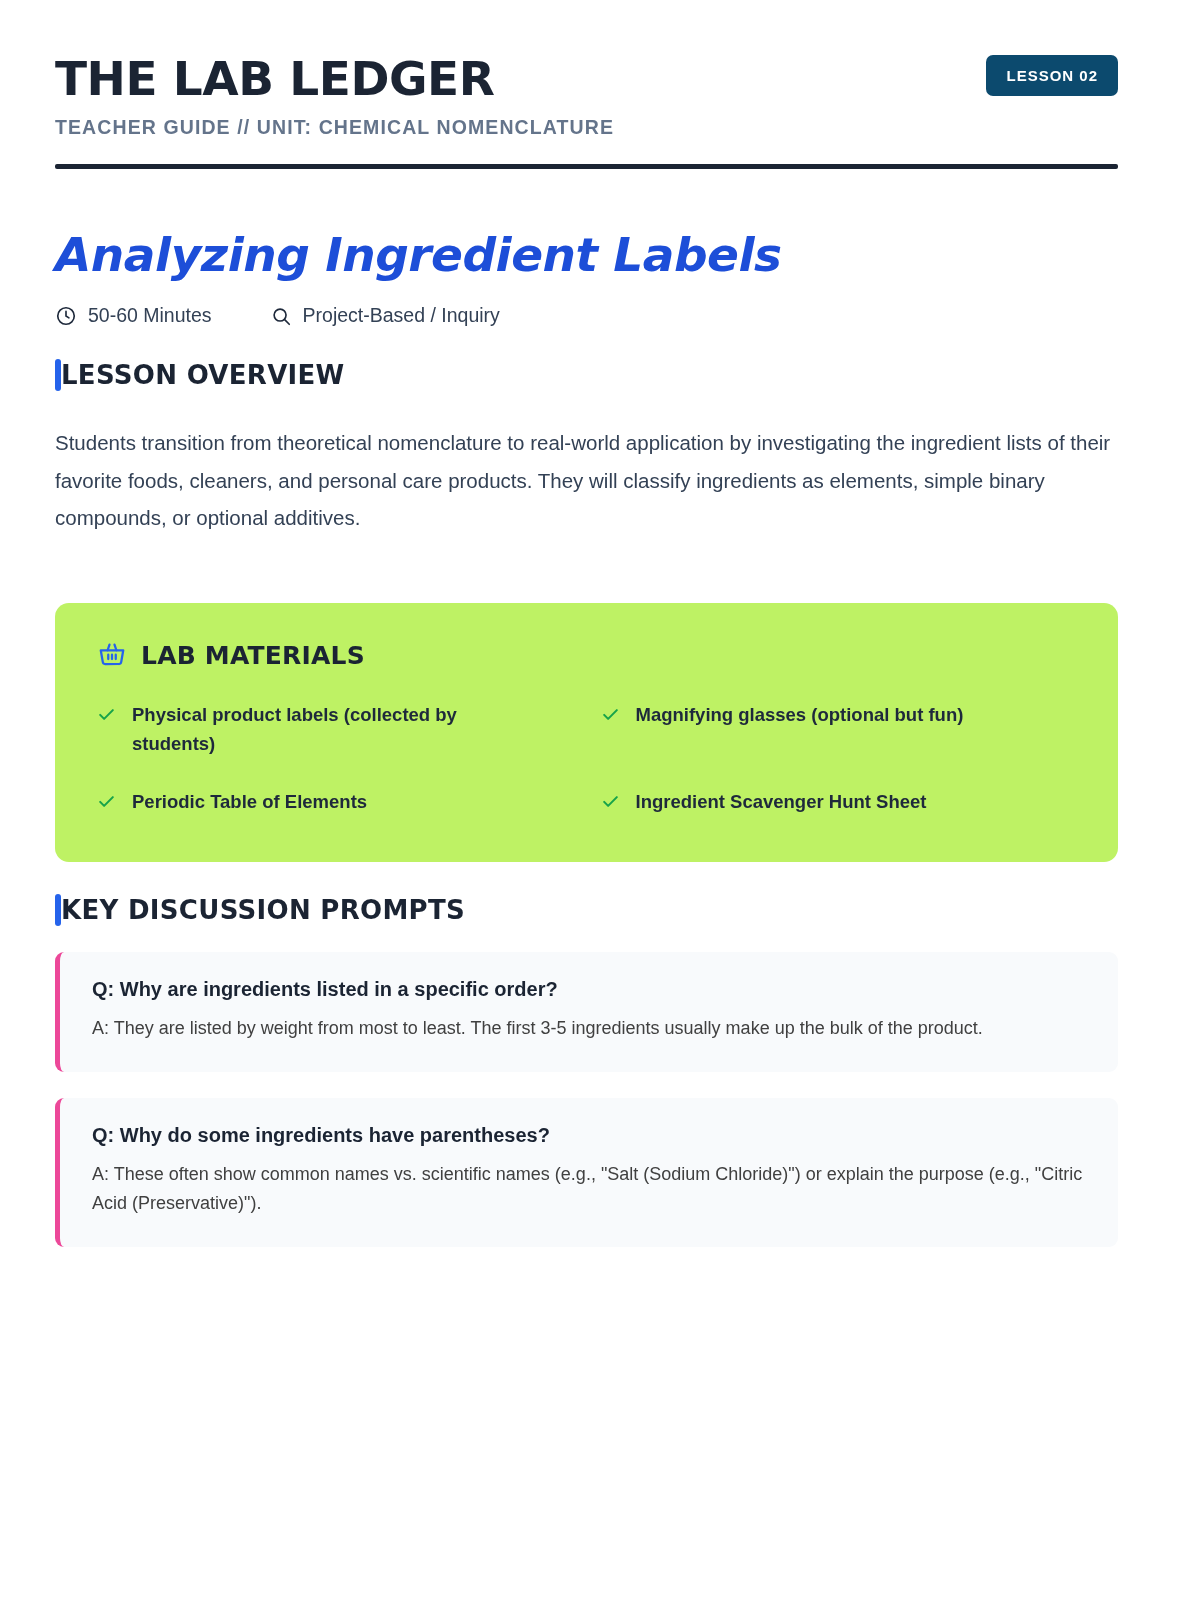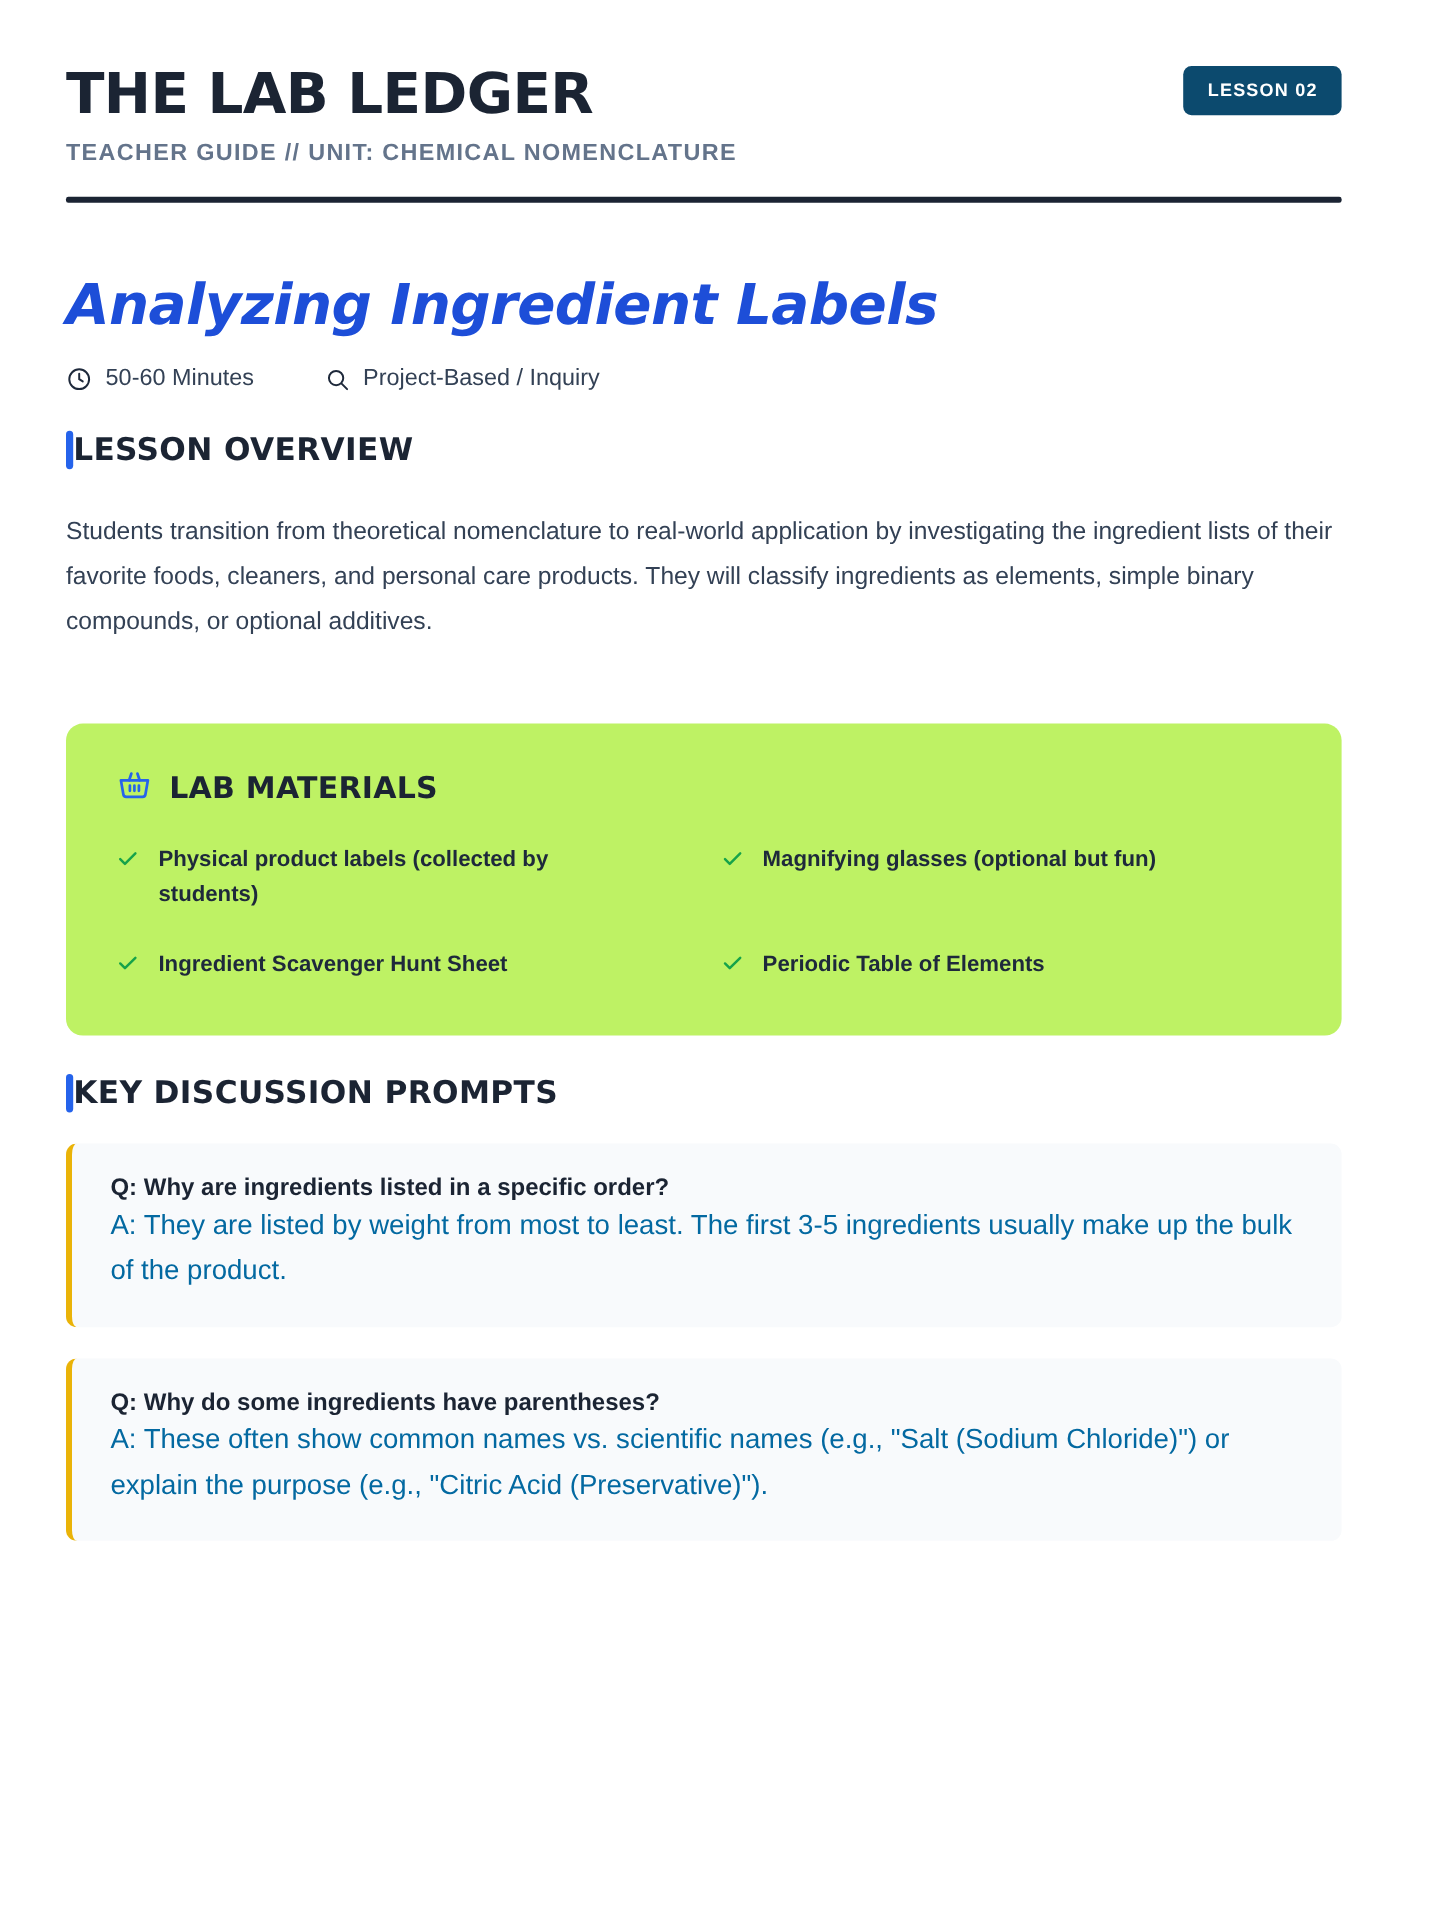--- a/index.html
+++ b/index.html
@@ -150,35 +150,35 @@
   .check {
     color: #16a34a;
     flex: 0 0 auto;
     margin-top: 3px;
   }
 
   
   .prompt {
     margin-top: 26px;
     background: #f8fafc;
-    border-left: 5px solid #eab308;
+    border-left: 5px solid #ec4899;
     border-radius: 9px;
     padding: 26px 32px 28px 32px;
   }
   .prompt:first-of-type { margin-top: 33px; }
   .prompt-q {
     font-size: 20px;
     font-weight: 800;
     color: #1b2433;
   }
   .prompt-a {
-    margin-top: 0;
-    font-size: 23px;
+    margin-top: 13px;
+    font-size: 18px;
     line-height: 1.64;
-    color: #0369a1;
+    color: #404040;
   }
 </style>
 </head>
 <body>
 
 <div class="page">
 
   <div class="masthead">
     <div>
       <div class="brand-title">THE LAB LEDGER</div>
@@ -244,29 +244,29 @@
             </svg>
         </span>
         <span>Magnifying glasses (optional but fun)</span>
       </div>
       <div class="material-item">
         <span class="check">
           <svg width="19" height="19" viewBox="0 0 24 24" fill="none" stroke="#16a34a" stroke-width="2.6" stroke-linecap="round" stroke-linejoin="round">
               <path d="M4 12.5l5 5L20 6.5"></path>
             </svg>
         </span>
+        <span>Periodic Table of Elements</span>
+      </div>
+      <div class="material-item">
+        <span class="check">
+          <svg width="19" height="19" viewBox="0 0 24 24" fill="none" stroke="#16a34a" stroke-width="2.6" stroke-linecap="round" stroke-linejoin="round">
+              <path d="M4 12.5l5 5L20 6.5"></path>
+            </svg>
+        </span>
         <span>Ingredient Scavenger Hunt Sheet</span>
-      </div>
-      <div class="material-item">
-        <span class="check">
-          <svg width="19" height="19" viewBox="0 0 24 24" fill="none" stroke="#16a34a" stroke-width="2.6" stroke-linecap="round" stroke-linejoin="round">
-              <path d="M4 12.5l5 5L20 6.5"></path>
-            </svg>
-        </span>
-        <span>Periodic Table of Elements</span>
       </div>
     </div>
   </div>
 
   <div class="section-head">
     <div class="section-bar"></div>
     <div class="section-title">KEY DISCUSSION PROMPTS</div>
   </div>
 
   <div class="prompt">

